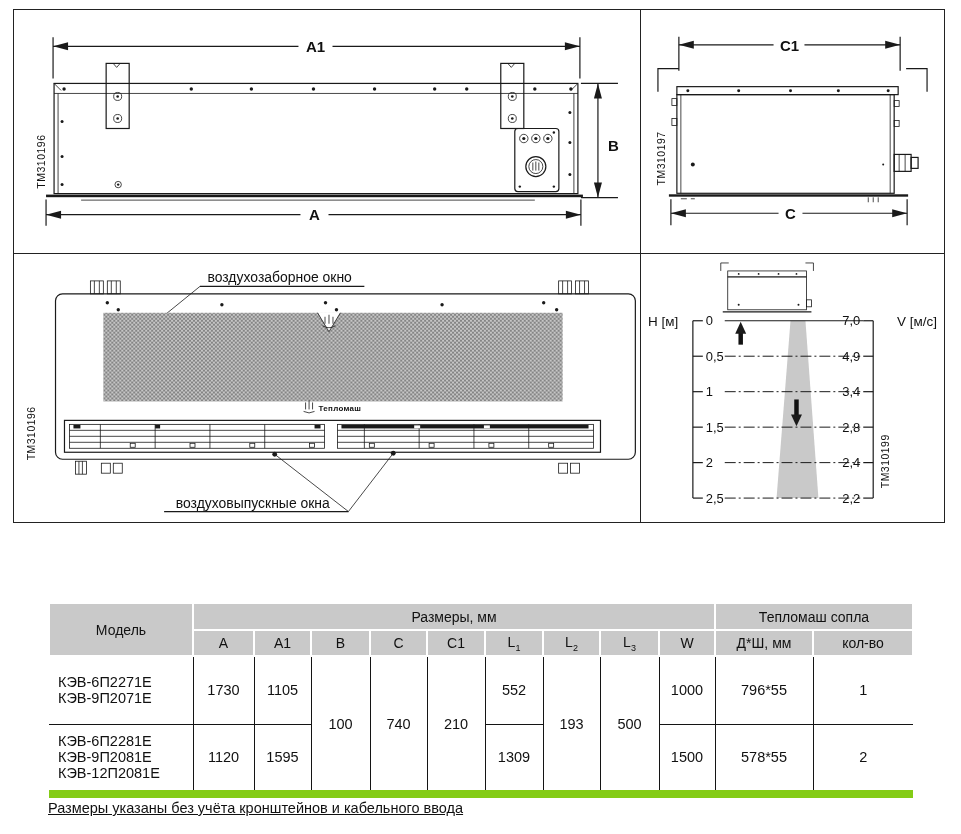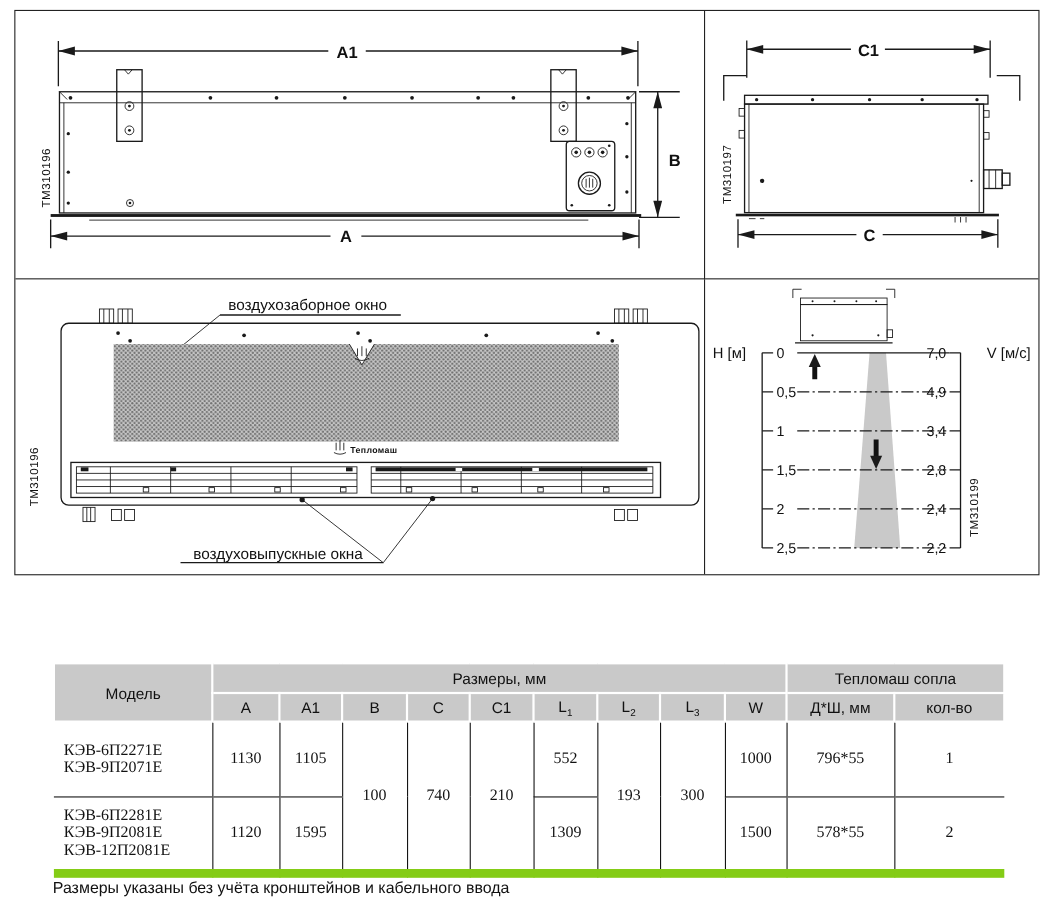--- a/index.html
+++ b/index.html
@@ -22,25 +22,25 @@
   svg .call{font-size:14px;}
   svg .axlbl{font-size:13.5px;}
   svg .tick{font-size:13px;}
   svg .brand{font-size:8px;font-weight:bold;letter-spacing:0.3px;}
   svg .dash{stroke:#1a1a1a;stroke-width:1;fill:none;stroke-dasharray:11 3 2 3;}
   svg .fat{stroke:#111;stroke-width:4.5;fill:none;}
 
   .dim-table{position:absolute;left:48px;top:602px;border-collapse:collapse;table-layout:fixed;
              border-bottom:8px solid #84cc16;}
   .dim-table th.hdr{background:#c9c9c9;border:2.5px solid #fff;font-weight:normal;font-size:14px;padding:0;}
-  .dim-table td{border-left:1.5px solid #141414;font-size:14.5px;text-align:center;vertical-align:middle;padding:0;font-family:Liberation Serif, serif;}
+  .dim-table td{border-left:1.5px solid #141414;font-size:14.5px;text-align:center;vertical-align:middle;padding:0;}
   .dim-table td.m{border-left:none;text-align:left;padding-left:9px;line-height:16px;}
   .dim-table tr.r1 > td{border-bottom:1.5px solid #141414;}
   .dim-table sub{font-size:9px;}
-  .note{position:absolute;left:48px;top:800px;font-size:14.5px;}
+  .note{position:absolute;left:48px;top:800px;font-size:14.5px;text-decoration:underline;}
 </style>
 </head>
 <body>
 
 <div class="frame">
 
   <div class="cell tl">
     <svg viewBox="0 0 625 242">
       <g>
         <line class="ln" x1="39" y1="27" x2="39" y2="68"></line>
@@ -460,28 +460,28 @@
     <th class="hdr"><span>L</span><sub>3</sub></th>
     <th class="hdr">W</th>
     <th class="hdr">Д*Ш, мм</th>
     <th class="hdr">кол-во</th>
   </tr>
   <tr class="r1" style="height:68px">
     <td class="m">
       <div>КЭВ-6П2271Е</div>
       <div>КЭВ-9П2071Е</div>
     </td>
-    <td>1130</td>
+    <td>1730</td>
     <td>1105</td>
     <td rowspan="2">100</td>
     <td rowspan="2">740</td>
     <td rowspan="2">210</td>
     <td>552</td>
     <td rowspan="2">193</td>
-    <td rowspan="2">300</td>
+    <td rowspan="2">500</td>
     <td>1000</td>
     <td>796*55</td>
     <td>1</td>
   </tr>
   <tr class="r2" style="height:70px">
     <td class="m">
       <div>КЭВ-6П2281Е</div>
       <div>КЭВ-9П2081Е</div>
       <div>КЭВ-12П2081Е</div>
     </td>

